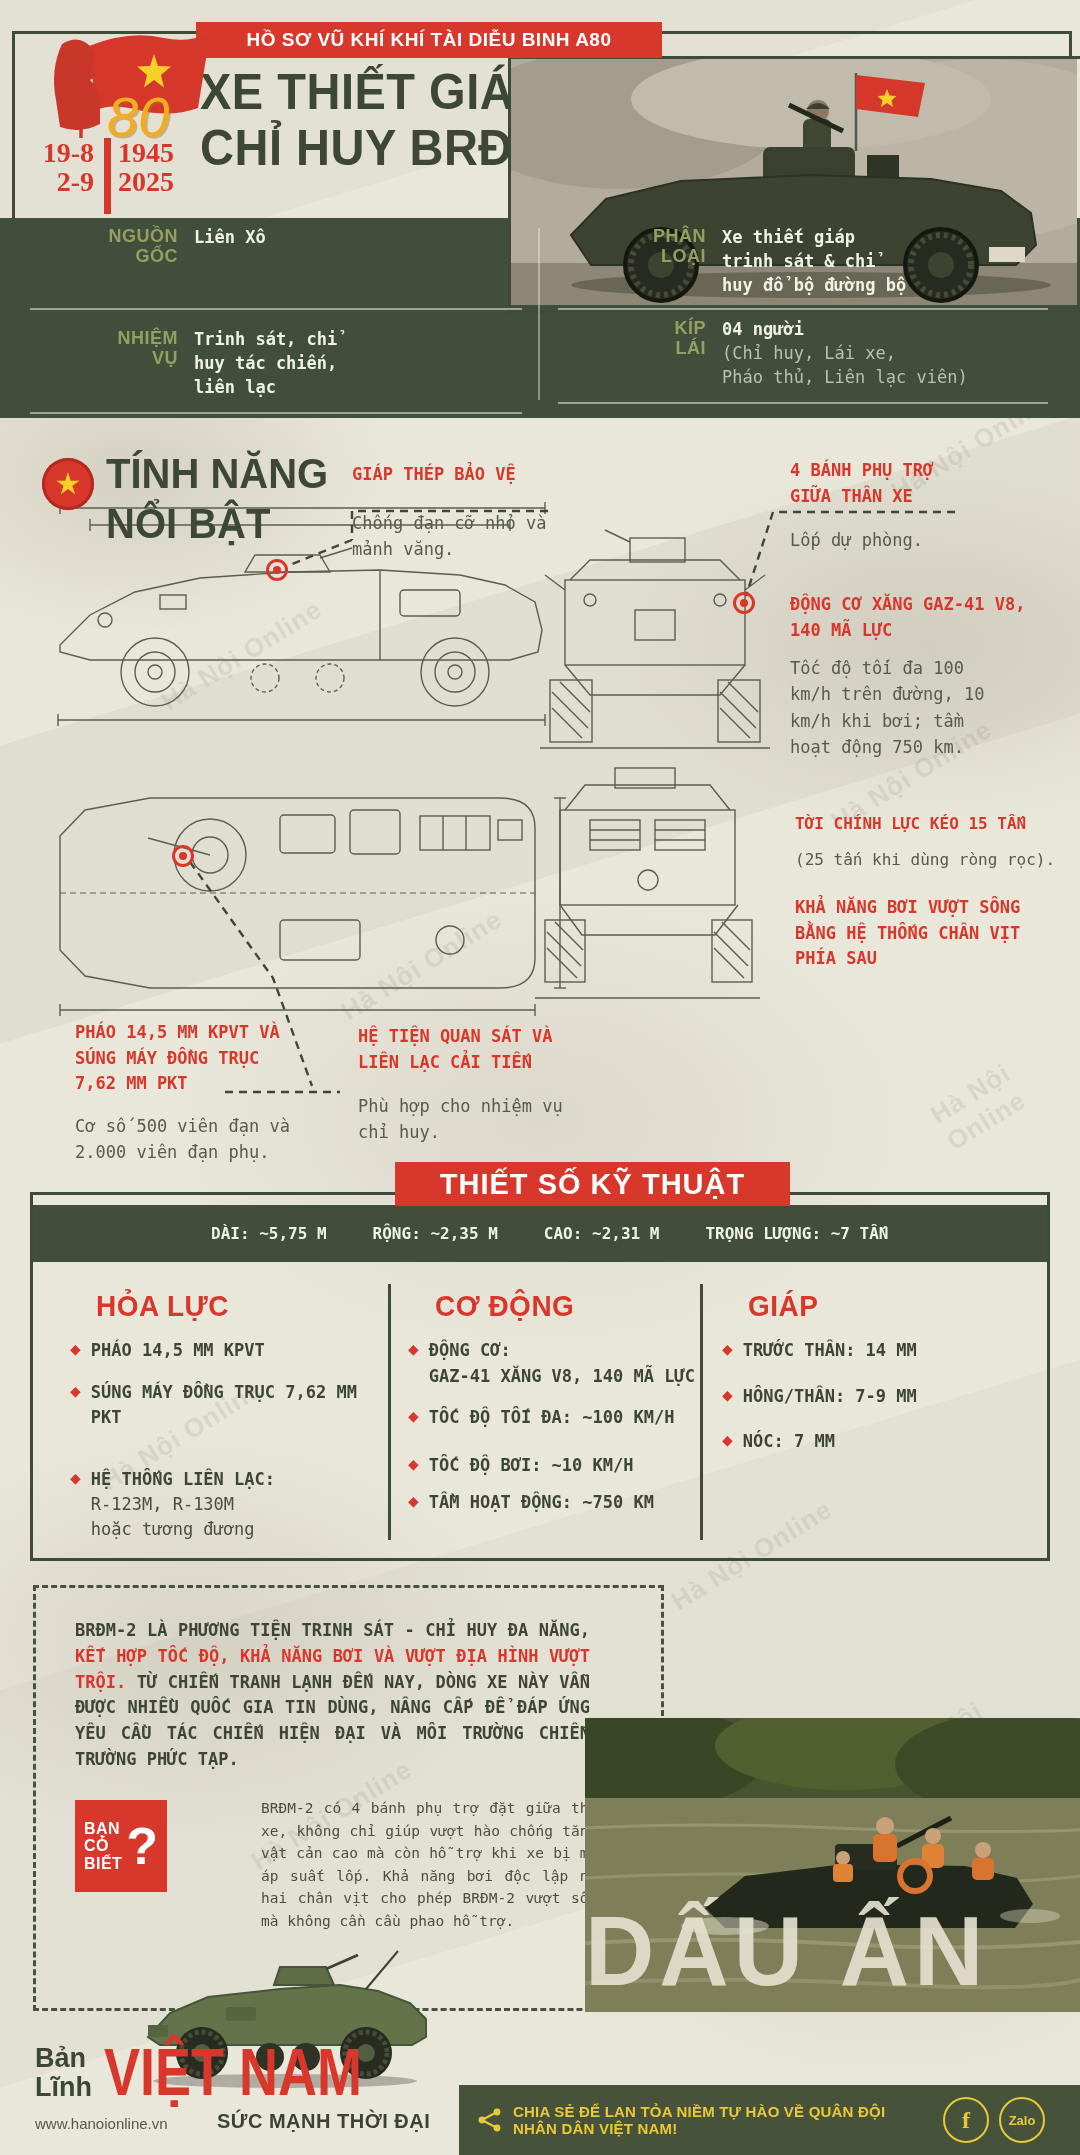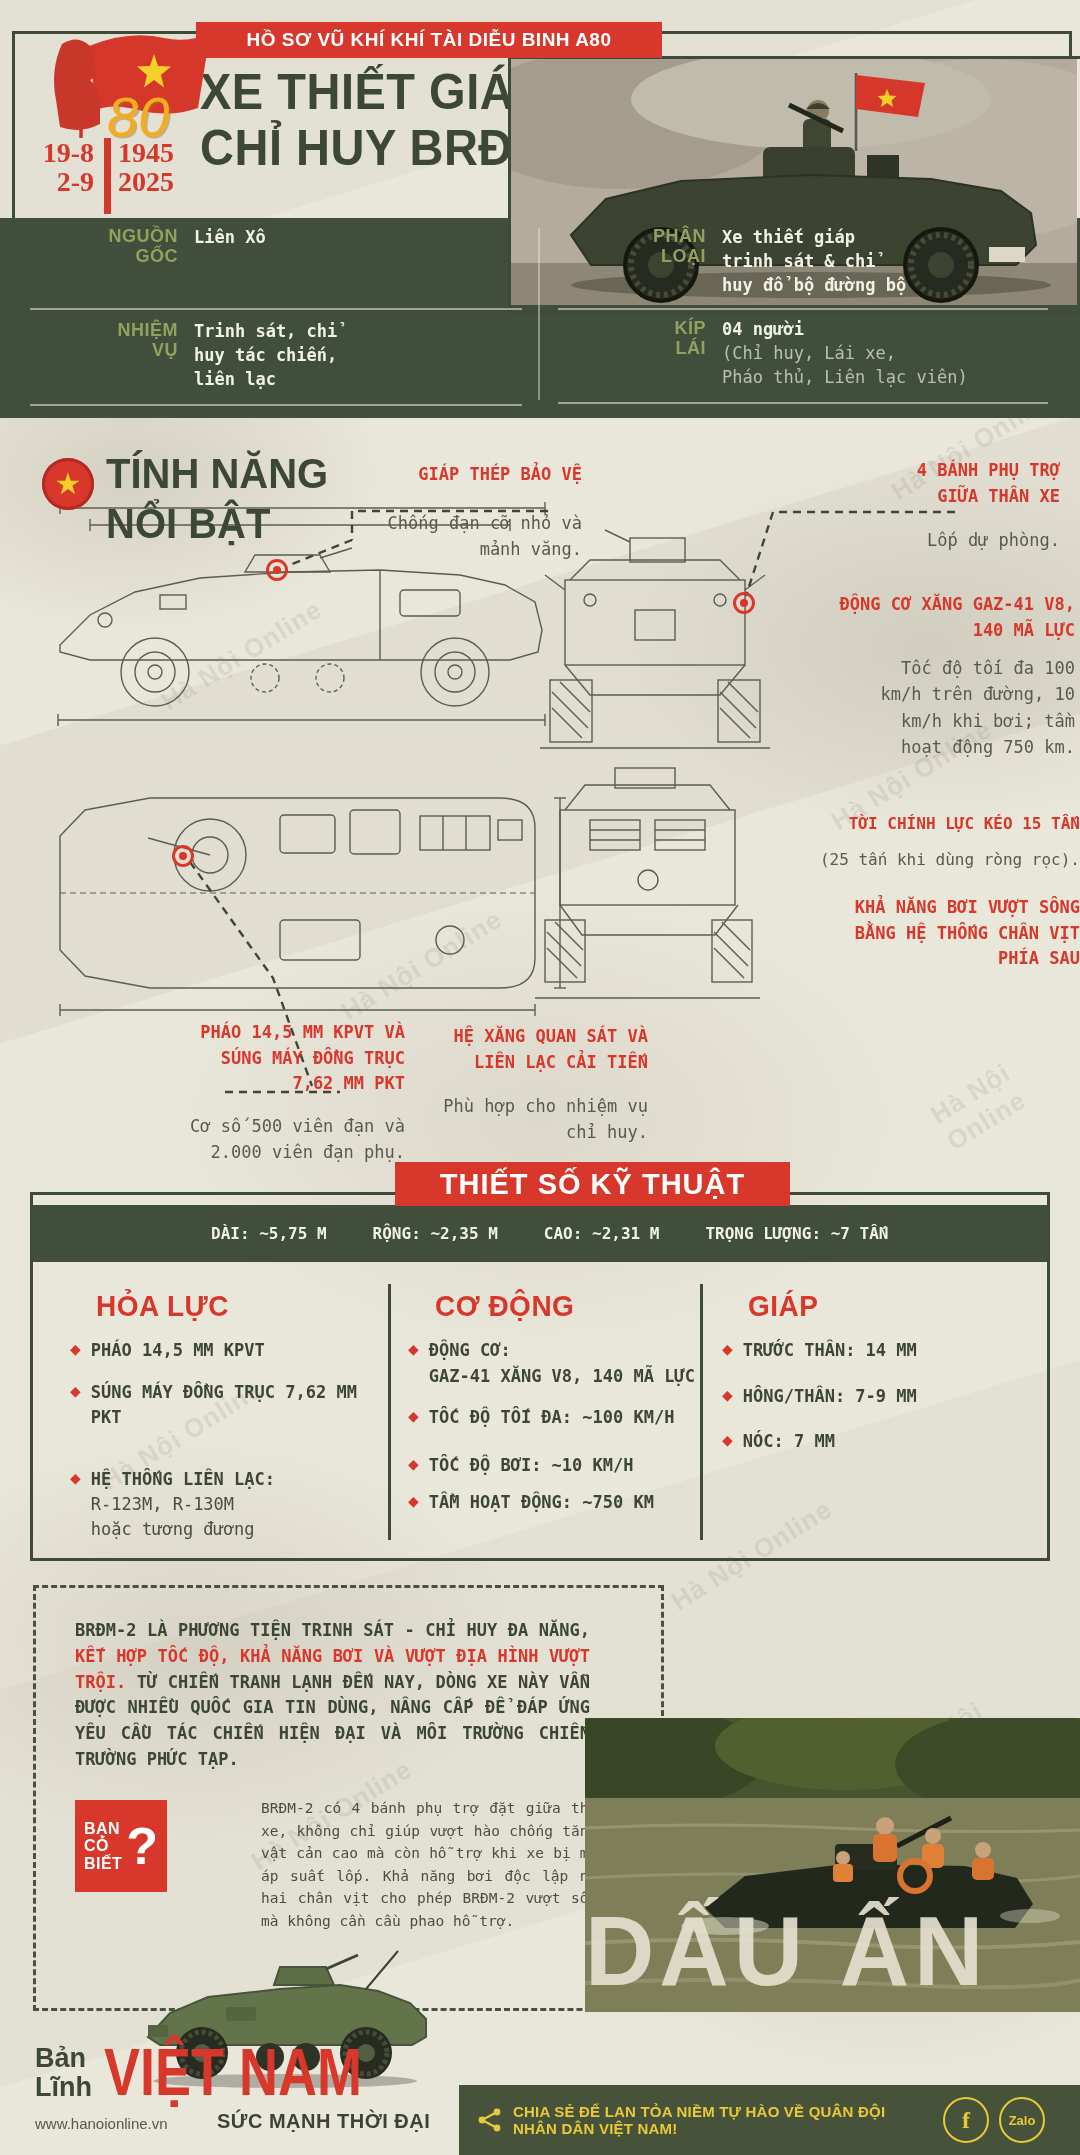--- a/index.html
+++ b/index.html
@@ -45,21 +45,21 @@
              font-size:18px;line-height:1.12;letter-spacing:.5px;}
   .cell .val{color:#f1f2e6;font-weight:700;font-size:17px;line-height:1.4;}
   .cell .sub{color:#b9c1a9;font-weight:400;font-size:17px;line-height:1.4;}
   .tbl-divider{left:538px;top:228px;width:2px;height:172px;background:rgba(233,235,220,.45);z-index:3;}
   
   .star-badge{left:42px;top:458px;width:52px;height:52px;border-radius:50%;background:var(--red);
               box-shadow:inset 0 0 0 3px #b32a20;display:flex;align-items:center;justify-content:center;z-index:3;}
   .star-badge span{color:#f5d028;font-size:30px;line-height:1;}
   .feat-title{left:106px;top:448px;color:#3c4833;font-weight:800;font-size:40px;line-height:1.2;
               transform:scaleY(1.05);transform-origin:top left;z-index:3;}
-  .callout{z-index:3;text-align:right;}
+  .callout{z-index:3;}
   .co-head{color:var(--red);font-weight:700;font-size:17px;line-height:1.5;}
   .co-body{color:var(--ink);font-size:17px;line-height:1.55;margin-top:12px;}
   .marker{position:absolute;width:16px;height:16px;border:3px solid var(--red);border-radius:50%;z-index:3;}
   .marker::after{content:"";position:absolute;left:4px;top:4px;width:8px;height:8px;
                  border-radius:50%;background:var(--red);}
   
   .spec-banner{left:395px;top:1162px;width:395px;height:44px;background:var(--red);color:#fff;
                display:flex;align-items:center;justify-content:center;font-weight:800;
                font-size:29px;letter-spacing:1px;z-index:4;}
   .spec-box{left:30px;top:1192px;width:1014px;height:363px;border:3px solid var(--dkgreen);z-index:2;}
@@ -181,21 +181,21 @@
   </div>
   <div class="cell" style="left:558px;top:226px;width:490px;height:82px;z-index:3">
     <div class="lbl pre">PHÂN
 LOẠI</div>
     <div>
         <div class="val mono pre">Xe thiết giáp
 trinh sát &amp; chỉ
 huy đổ bộ đường bộ</div>
       </div>
   </div>
-  <div class="cell" style="left:30px;top:320px;width:492px;height:84px;z-index:3">
+  <div class="cell" style="left:30px;top:328px;width:492px;height:84px;z-index:3">
     <div class="lbl pre">NHIỆM
 VỤ</div>
     <div>
         <div class="val mono pre">Trinh sát, chỉ
 huy tác chiến,
 liên lạc</div>
       </div>
   </div>
   <div class="cell" style="left:558px;top:318px;width:490px;height:84px;z-index:3">
     <div class="lbl pre">KÍP
@@ -346,21 +346,21 @@
 PHÍA SAU</div>
   </div>
   <div class="abs callout" style="left:75px;top:1020px;width:330px">
     <div class="co-head mono pre">PHÁO 14,5 MM KPVT VÀ
 SÚNG MÁY ĐỒNG TRỤC
 7,62 MM PKT</div>
     <div class="co-body mono pre" style="margin-top:16px">Cơ số 500 viên đạn và
 2.000 viên đạn phụ.</div>
   </div>
   <div class="abs callout" style="left:358px;top:1024px;width:290px">
-    <div class="co-head mono pre">HỆ XĂNG QUAN SÁT VÀ
+    <div class="co-head mono pre">HỆ TIỆN QUAN SÁT VÀ
 LIÊN LẠC CẢI TIẾN</div>
     <div class="co-body mono pre" style="margin-top:18px">Phù hợp cho nhiệm vụ
 chỉ huy.</div>
   </div>
 
   <div class="abs spec-banner">THIẾT SỐ KỸ THUẬT</div>
   <div class="abs spec-box"></div>
   <div class="abs dims-bar mono">
     <span>DÀI: ~5,75 M</span>
     <span>RỘNG: ~2,35 M</span>

